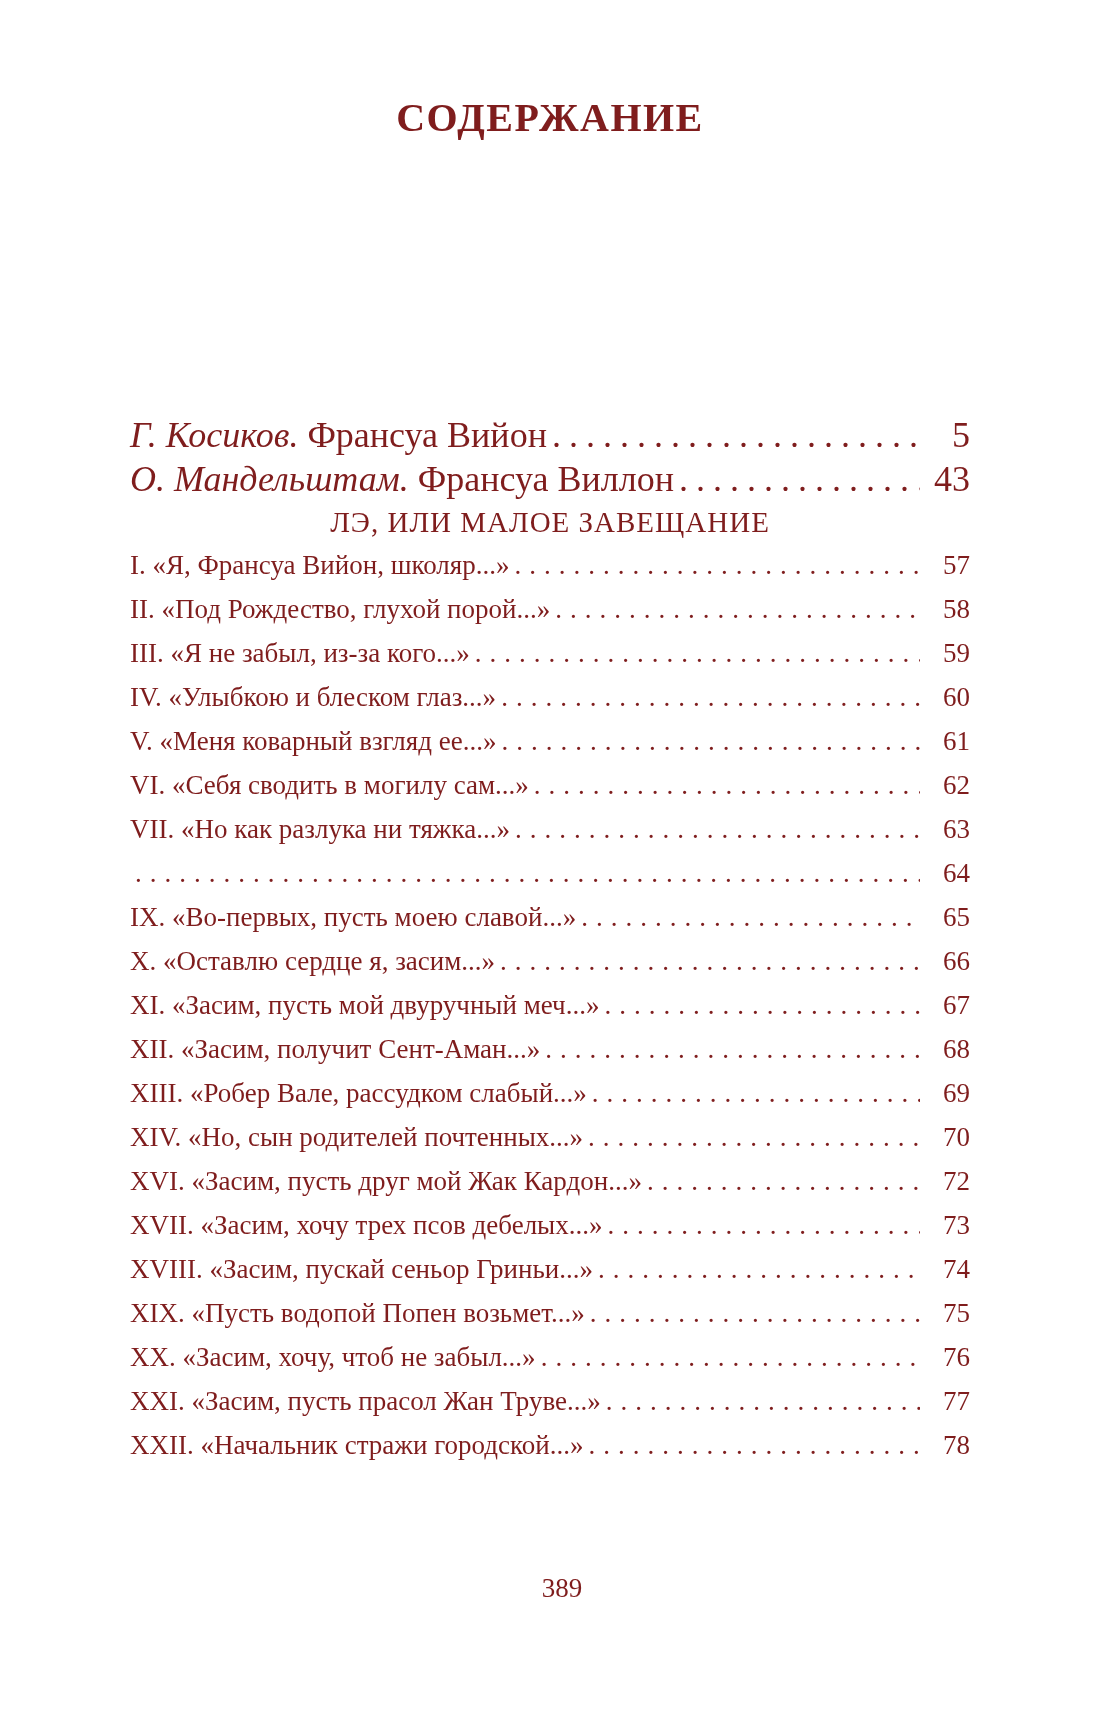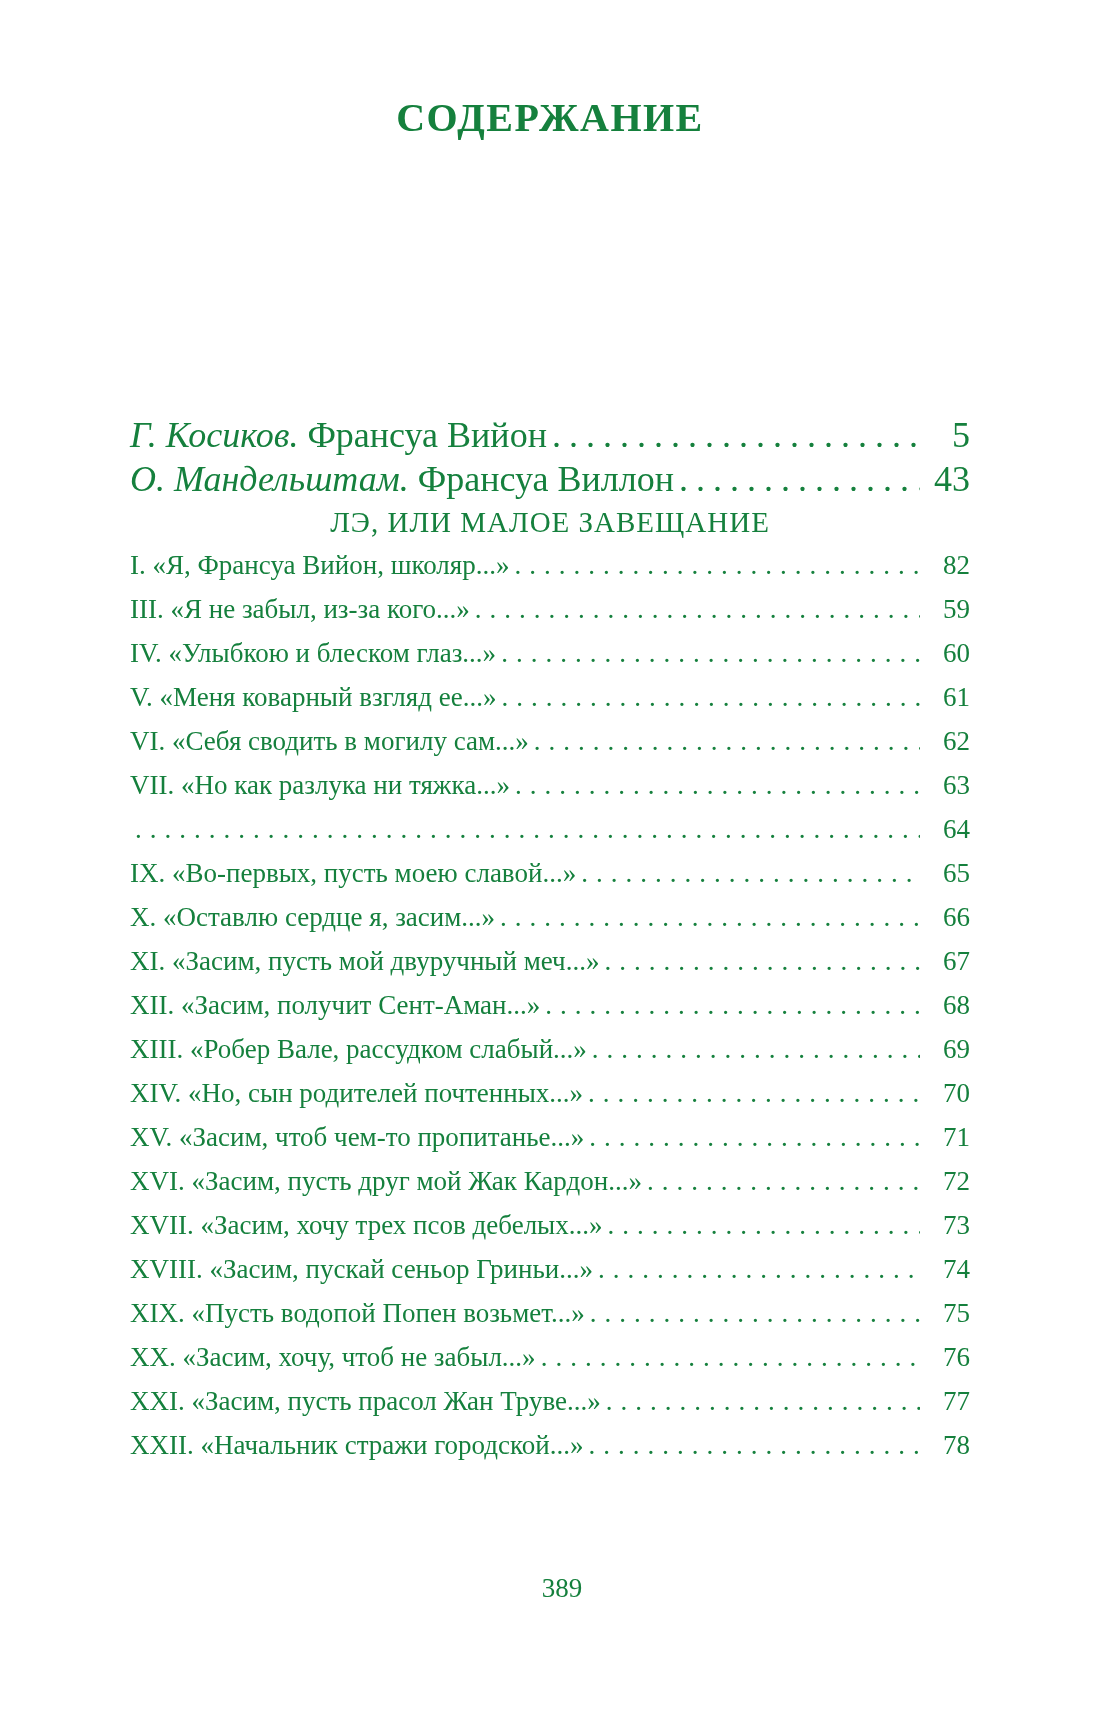--- a/index.html
+++ b/index.html
@@ -1,21 +1,21 @@
 <!DOCTYPE html>
 <html lang="ru"><head>
 <meta charset="utf-8">
 <style>
   html, body { margin: 0; padding: 0; background: #ffffff; }
   .page {
     position: relative;
     width: 1100px;
     height: 1721px;
     background: #ffffff;
-    color: #15803d;
+    color: #7f1d1d;
     font-family: "Liberation Serif", "DejaVu Serif", serif;
     box-sizing: border-box;
     padding: 95px 130px 0 130px;
     overflow: hidden;
   }
   .page-title {
     text-align: center;
     font-weight: bold;
     font-size: 40px;
     line-height: 46px;
@@ -88,23 +88,28 @@
       </div>
     </div>
 
   <div class="section-heading">ЛЭ, ИЛИ МАЛОЕ ЗАВЕЩАНИЕ</div>
 
   <div class="toc-list">
 
       <div class="toc-row">
         <span class="entry-title">I. «Я, Франсуа Вийон, школяр...»</span>
         <span class="leader"></span>
-        <span class="page-num">82</span>
-      </div>
-
+        <span class="page-num">57</span>
+      </div>
+
+      <div class="toc-row">
+        <span class="entry-title">II. «Под Рождество, глухой порой...»</span>
+        <span class="leader"></span>
+        <span class="page-num">58</span>
+      </div>
 
       <div class="toc-row">
         <span class="entry-title">III. «Я не забыл, из-за кого...»</span>
         <span class="leader"></span>
         <span class="page-num">59</span>
       </div>
 
       <div class="toc-row">
         <span class="entry-title">IV. «Улыбкою и блеском глаз...»</span>
         <span class="leader"></span>
@@ -163,25 +168,20 @@
         <span class="leader"></span>
         <span class="page-num">69</span>
       </div>
 
       <div class="toc-row">
         <span class="entry-title">XIV. «Но, сын родителей почтенных...»</span>
         <span class="leader"></span>
         <span class="page-num">70</span>
       </div>
 
-      <div class="toc-row">
-        <span class="entry-title">XV. «Засим, чтоб чем-то пропитанье...»</span>
-        <span class="leader"></span>
-        <span class="page-num">71</span>
-      </div>
 
       <div class="toc-row">
         <span class="entry-title">XVI. «Засим, пусть друг мой Жак Кардон...»</span>
         <span class="leader"></span>
         <span class="page-num">72</span>
       </div>
 
       <div class="toc-row">
         <span class="entry-title">XVII. «Засим, хочу трех псов дебелых...»</span>
         <span class="leader"></span>

